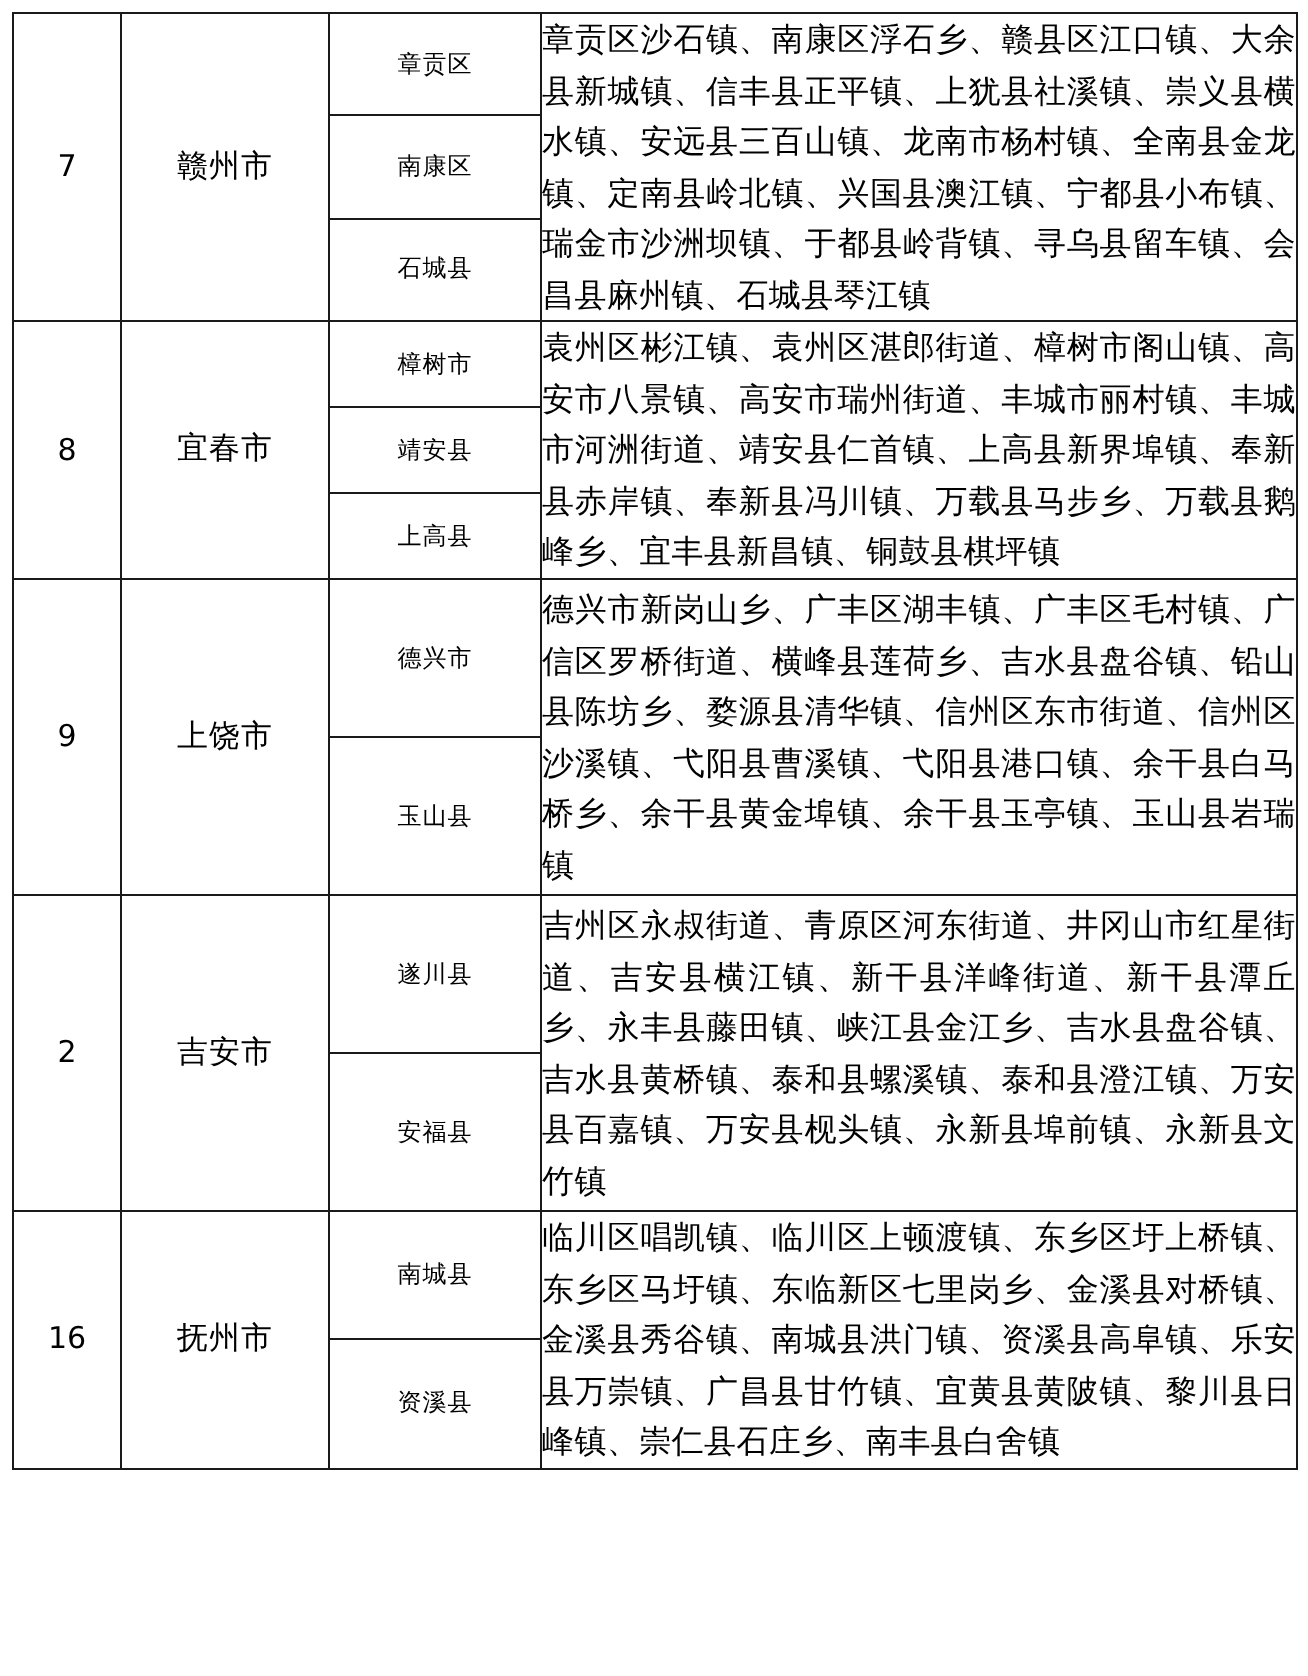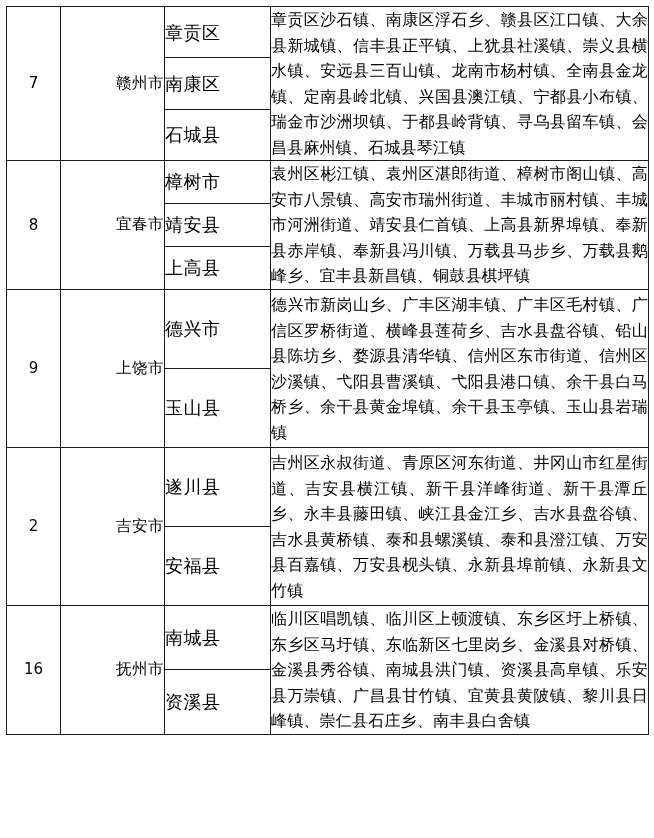--- a/index.html
+++ b/index.html
@@ -35,28 +35,28 @@
   col.c-city  { width: 104px; }
   col.c-dist  { width: 106px; }
   col.c-towns { width: 378px; }
 
   .cell-index {
     text-align: center;
     font-size: 15px;
     line-height: 1.4;
   }
   .cell-city {
-    text-align: right;
+    text-align: center;
     font-size: 15.5px;
     line-height: 1.4;
     letter-spacing: 0.5px;
   }
   .cell-dist {
-    text-align: left;
-    font-size: 18px;
+    text-align: center;
+    font-size: 12px;
     line-height: 1.4;
     letter-spacing: 0.5px;
     height: 42px;
   }
   .cell-towns {
     font-size: 16px;
     line-height: 25.5px;
     text-align: justify;
     text-justify: inter-ideograph;
     padding: 3px 7px 4px 7px;

